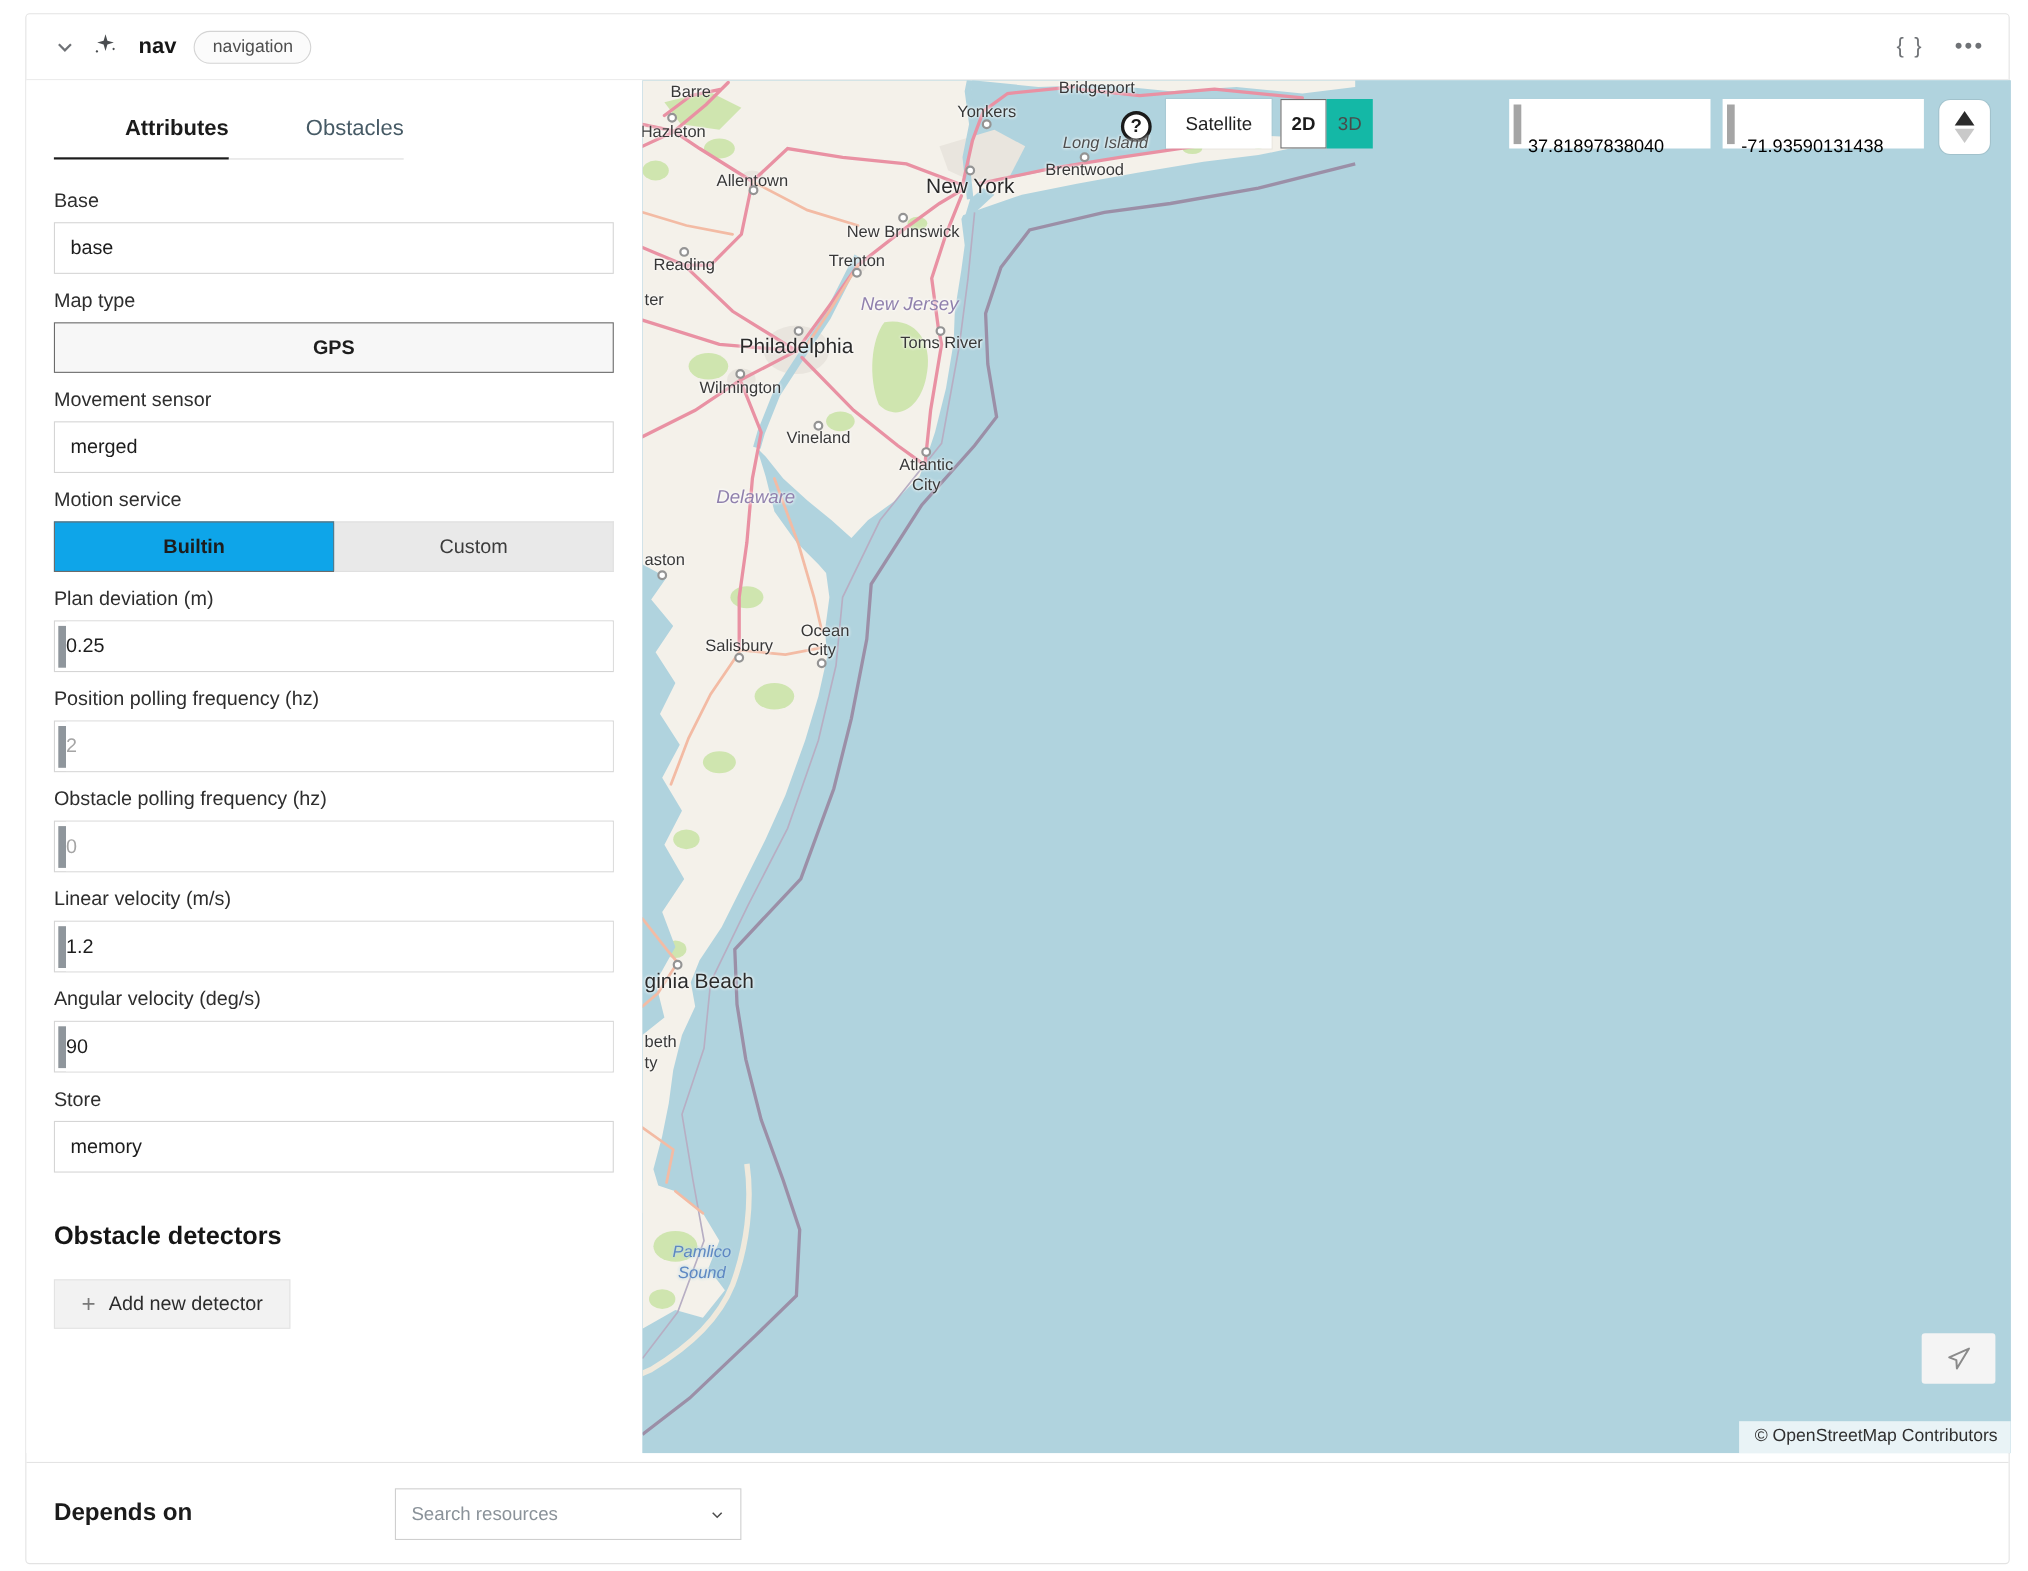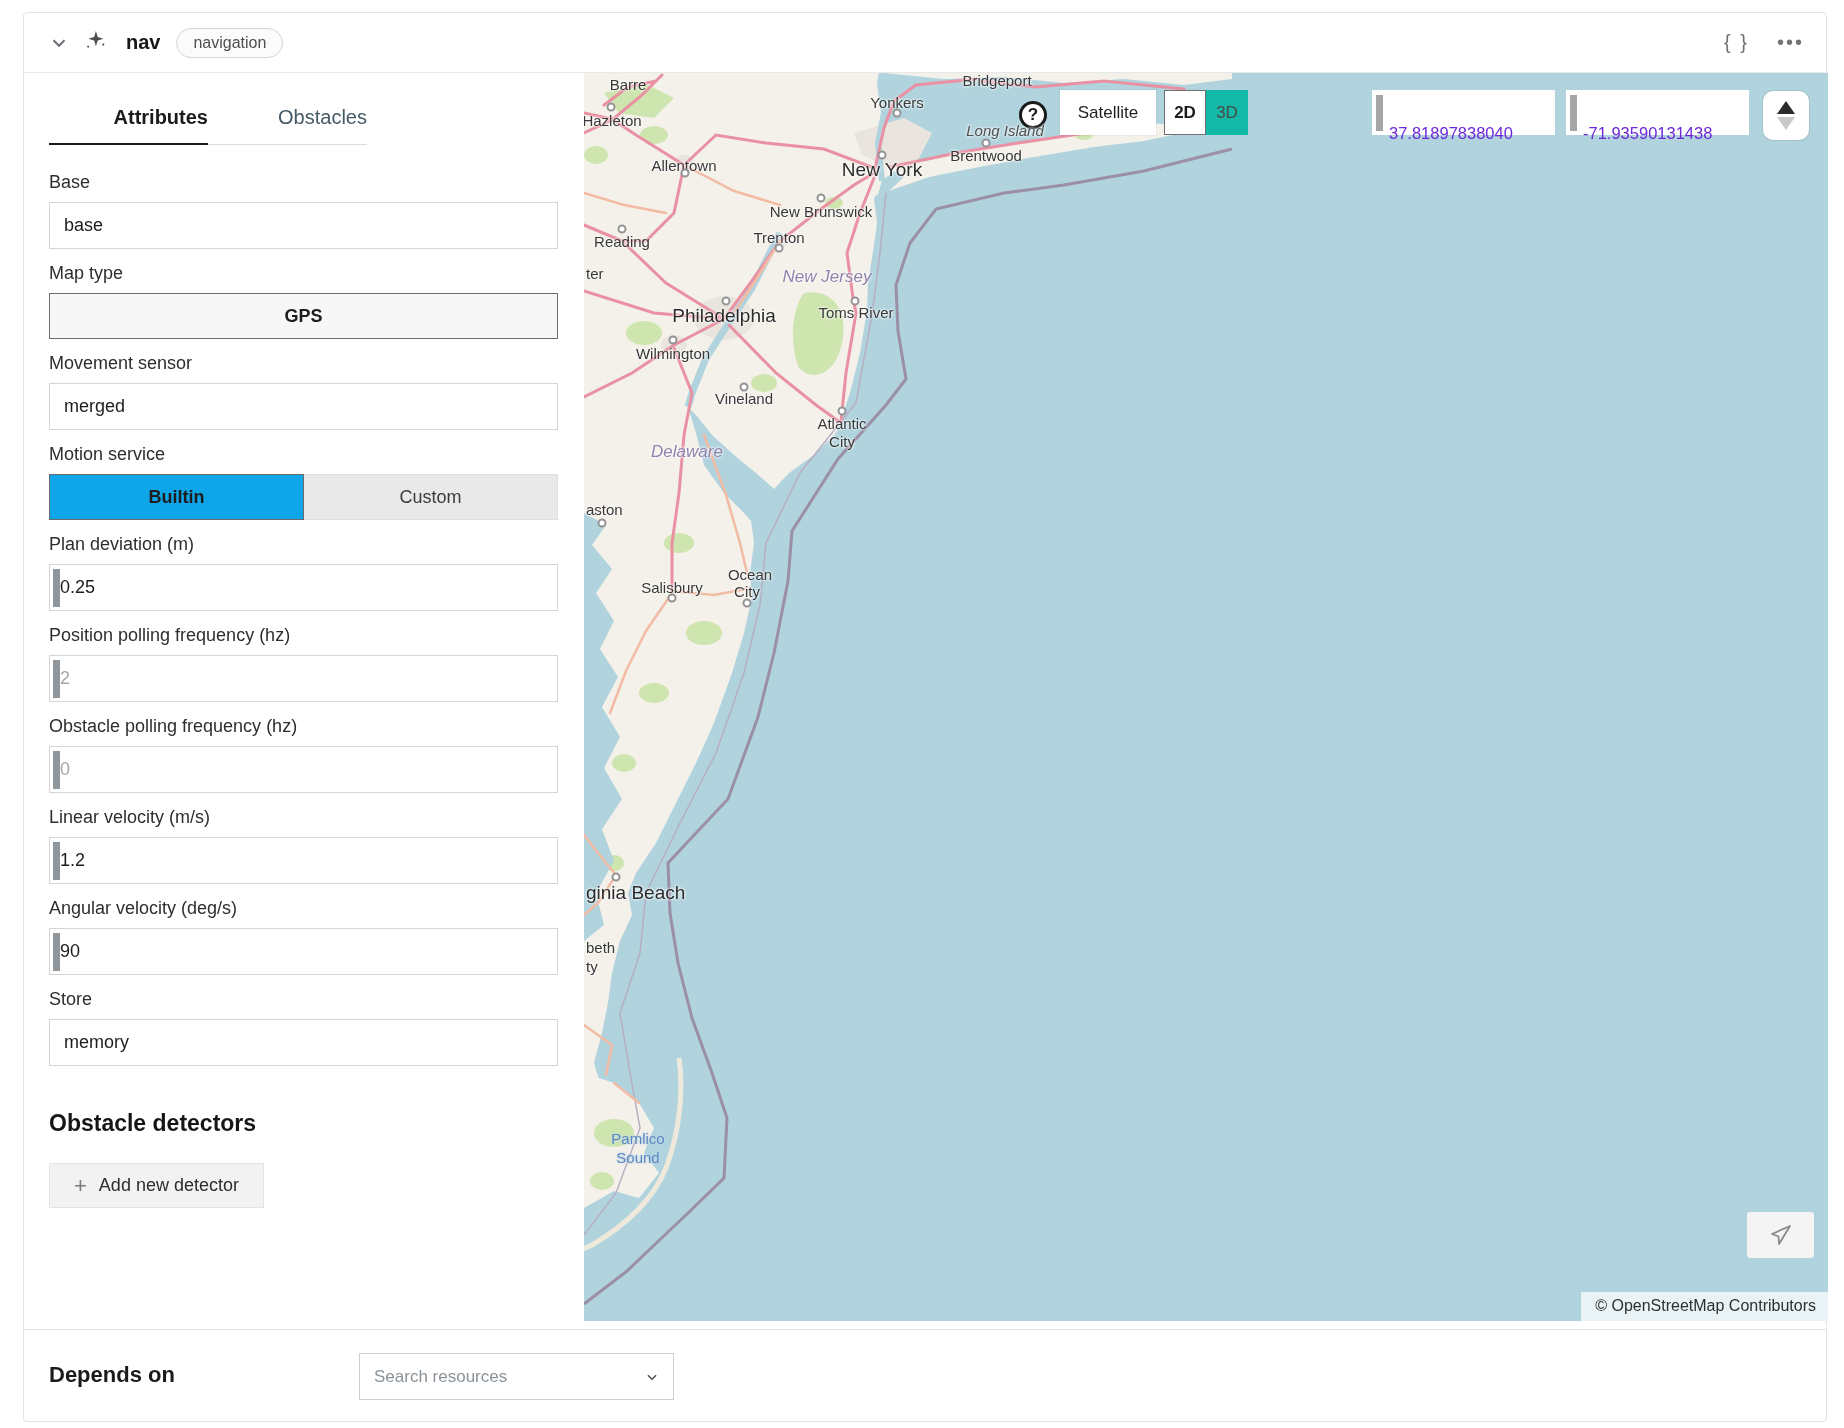--- a/index.html
+++ b/index.html
@@ -60,21 +60,21 @@
   .map { position:absolute; left:560px; top:60px; width:1244px; height:1248px;
     background:#b0d3de; overflow:hidden; }
   .map svg.base { position:absolute; left:0; top:0; width:100%; height:100%; }
   .maplabel { position:absolute; transform:translate(-50%,-50%); white-space:nowrap;
     text-shadow:0 0 3px #fff,0 0 3px #fff; pointer-events:none; }
   .maplabel.leftcut { transform:translate(0,-50%); }
   .maplabel.city { font-size:15px; color:#383838; }
   .maplabel.city-lg { font-size:19px; color:#2b2b2b; }
   .maplabel.state { font-size:17px; font-style:italic; color:#9081ad; }
   .maplabel.island { font-size:15px; font-style:italic; color:#4f4f4f; }
-  .maplabel.water { font-size:15px; color:#5d87c2;
+  .maplabel.water { font-size:15px; font-style:italic; color:#5d87c2;
     text-shadow:0 0 3px #bfdbe6,0 0 3px #bfdbe6; }
   .mapdot { position:absolute; width:9px; height:9px; border-radius:50%;
     background:#fff; border:2px solid #949494; transform:translate(-50%,-50%); }
 
   .help-ico { position:absolute; left:435px; top:28px; width:28px; height:28px;
     border-radius:50%; border:3px solid #1a1a1a; background:#fff; color:#1a1a1a;
     font-size:17px; font-weight:bold; display:flex; align-items:center;
     justify-content:center; cursor:pointer; }
   .mbtn { position:absolute; top:17px; height:45px; background:#fff;
     display:flex; align-items:center; justify-content:center; font-size:17px;
@@ -82,21 +82,21 @@
   .mbtn.sat { left:476px; width:96px; }
   .dim-wrap { position:absolute; left:580px; top:17px; height:45px; display:flex; }
   .dim { width:42px; height:45px; display:flex; align-items:center; justify-content:center;
     font-size:17px; cursor:pointer; }
   .dim.sel { background:#fff; border:1px solid #6f6f6f; font-weight:bold; color:#1b1b1b; }
   .dim.unsel { background:#14b8a6; color:#4a4a4a; }
   .coord { position:absolute; top:17px; height:45px; width:183px; background:#fff;
     display:flex; align-items:center; }
   .coord .bar { width:7px; height:36px; background:#a5a5a5; margin-left:4px; flex:none; }
   .coord input { flex:1; min-width:0; border:none; outline:none; font-size:16.5px;
-    color:#6d28d9; padding:0 6px; background:transparent;
+    color:#000000; padding:0 6px; background:transparent;
     font-family:"Liberation Sans","DejaVu Sans",sans-serif;margin-top:42px; }
   .coord.lat { left:788px; } .coord.lng { left:982px; }
   .zoomctl { position:absolute; left:1179px; top:18px; width:46px; height:49px;
     background:#fff; border-radius:10px; box-shadow:0 0 0 1px rgba(0,0,0,0.08);
     display:flex; flex-direction:column; align-items:center; justify-content:center;
     cursor:pointer; }
   .zoomctl .up { width:0; height:0; border-left:9px solid transparent;
     border-right:9px solid transparent; border-bottom:13px solid #2b2b2b; }
   .zoomctl .dn { width:0; height:0; border-left:9px solid transparent;
     border-right:9px solid transparent; border-top:13px solid #c9c9c9; margin-top:3px; }

